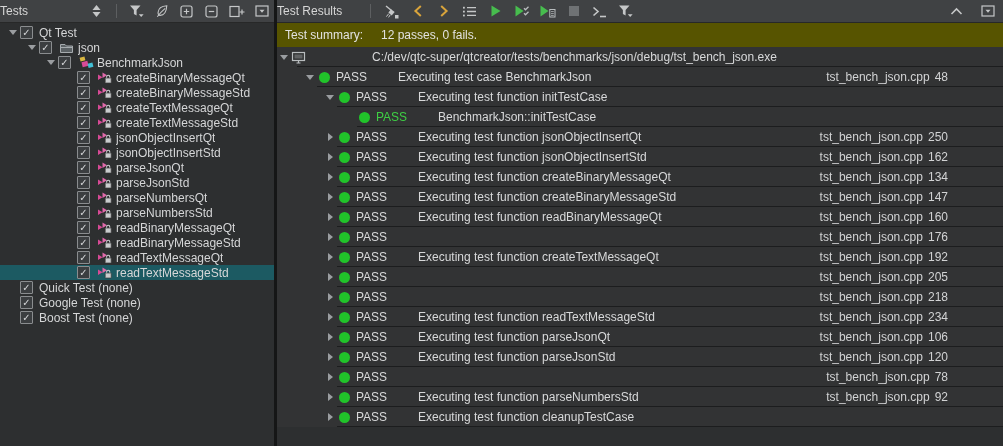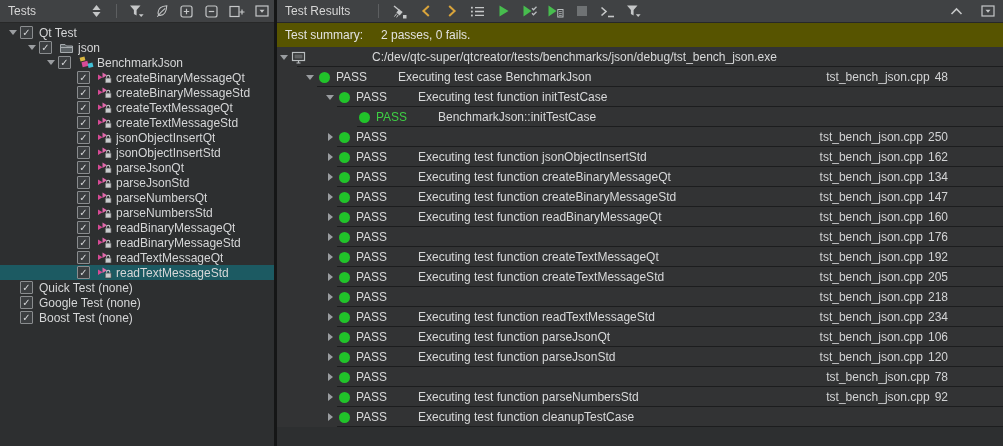--- a/index.html
+++ b/index.html
@@ -1,21 +1,21 @@
 <!DOCTYPE html>
 <html><head>
 <meta charset="utf-8">
 <style>
   html,body{margin:0;padding:0;background:#232425;}
   .app{position:relative;width:1003px;height:446px;overflow:hidden;
        font-family:"Liberation Sans","DejaVu Sans",sans-serif;font-size:12px;color:#d5d6d7;
        background:#2d2f30;}
   
   .panel-header{height:22px;background:#404244;border-bottom:1px solid #272828;
-       display:flex;align-items:center;padding:0 0 0 8px;color:#d6d6d6;}
+       display:flex;align-items:center;padding:0 0 0 0;color:#d6d6d6;}
   .ph-title{white-space:nowrap;}
   .toolbar{display:flex;align-items:center;}
   .tbi{width:17px;height:17px;display:flex;align-items:center;justify-content:center;}
   .tsep{width:1px;height:14px;background:#5d5f61;margin:0 3px;}
   
   .tests-panel{position:absolute;left:0;top:0;width:274px;height:446px;background:#2d2f30;}
   .tests-panel .toolbar{margin-left:auto;gap:8px;padding-right:4px;}
   .tree{padding-top:2px;}
   .tree-row{height:15px;display:flex;align-items:center;white-space:nowrap;}
   .tree-row.selected{background:#1c5a62;}
@@ -416,21 +416,21 @@
           <span class="tbi">
             <svg width="14" height="12" viewBox="0 0 14 12">
               <rect x="1" y="1" width="12" height="10" fill="none" stroke="#c5c7c8" stroke-width="1.2"></rect>
               <path d="M4.5 4.8 H9.5 L7 7.8 Z" fill="#c5c7c8"></path>
             </svg>
           </span>
         </div>
     </div>
     <div class="summary-bar">
       <span>Test summary:</span>
-      <span class="sum-val">2 passes, 0 fails.</span>
+      <span class="sum-val">12 passes, 0 fails.</span>
     </div>
     <div id="results-rows">
         <div class="result-row" style="--sep: 20px;">
           <span class="exp down"></span>
           <span class="ricon">
             <svg width="15" height="13" viewBox="0 0 15 13">
               <rect x="1.5" y="1.5" width="12" height="8" fill="none" stroke="#b9bdbf" stroke-width="1.2"></rect>
               <rect x="3.5" y="3.5" width="8" height="4" fill="#b9bdbf" opacity="0.35"></rect>
               <path d="M5.5 12 H9.5 M7.5 9.5 V12" stroke="#b9bdbf" stroke-width="1.2"></path>
             </svg>
@@ -457,20 +457,21 @@
         <div class="result-row" style="padding-left: 66px; --sep: 80px;">
           <span class="exp none"></span>
           <span class="circle"></span>
           <span class="rtype green">PASS</span>
           <span class="rdesc">BenchmarkJson::initTestCase</span>
         </div>
         <div class="result-row" style="padding-left: 46px; --sep: 60px;">
           <span class="exp right"></span>
           <span class="circle"></span>
           <span class="rtype">PASS</span>
+          <span class="rdesc">Executing test function jsonObjectInsertQt</span>
           <span class="rfile">
             <span>tst_bench_json.cpp</span>
             <span>250</span>
           </span>
         </div>
         <div class="result-row" style="padding-left: 46px; --sep: 60px;">
           <span class="exp right"></span>
           <span class="circle"></span>
           <span class="rtype">PASS</span>
           <span class="rdesc">Executing test function jsonObjectInsertStd</span>
@@ -525,21 +526,20 @@
           <span class="rdesc">Executing test function createTextMessageQt</span>
           <span class="rfile">
             <span>tst_bench_json.cpp</span>
             <span>192</span>
           </span>
         </div>
         <div class="result-row" style="padding-left: 46px; --sep: 60px;">
           <span class="exp right"></span>
           <span class="circle"></span>
           <span class="rtype">PASS</span>
-          <span class="rdesc">Executing test function createTextMessageStd</span>
           <span class="rfile">
             <span>tst_bench_json.cpp</span>
             <span>205</span>
           </span>
         </div>
         <div class="result-row" style="padding-left: 46px; --sep: 60px;">
           <span class="exp right"></span>
           <span class="circle"></span>
           <span class="rtype">PASS</span>
           <span class="rfile">

